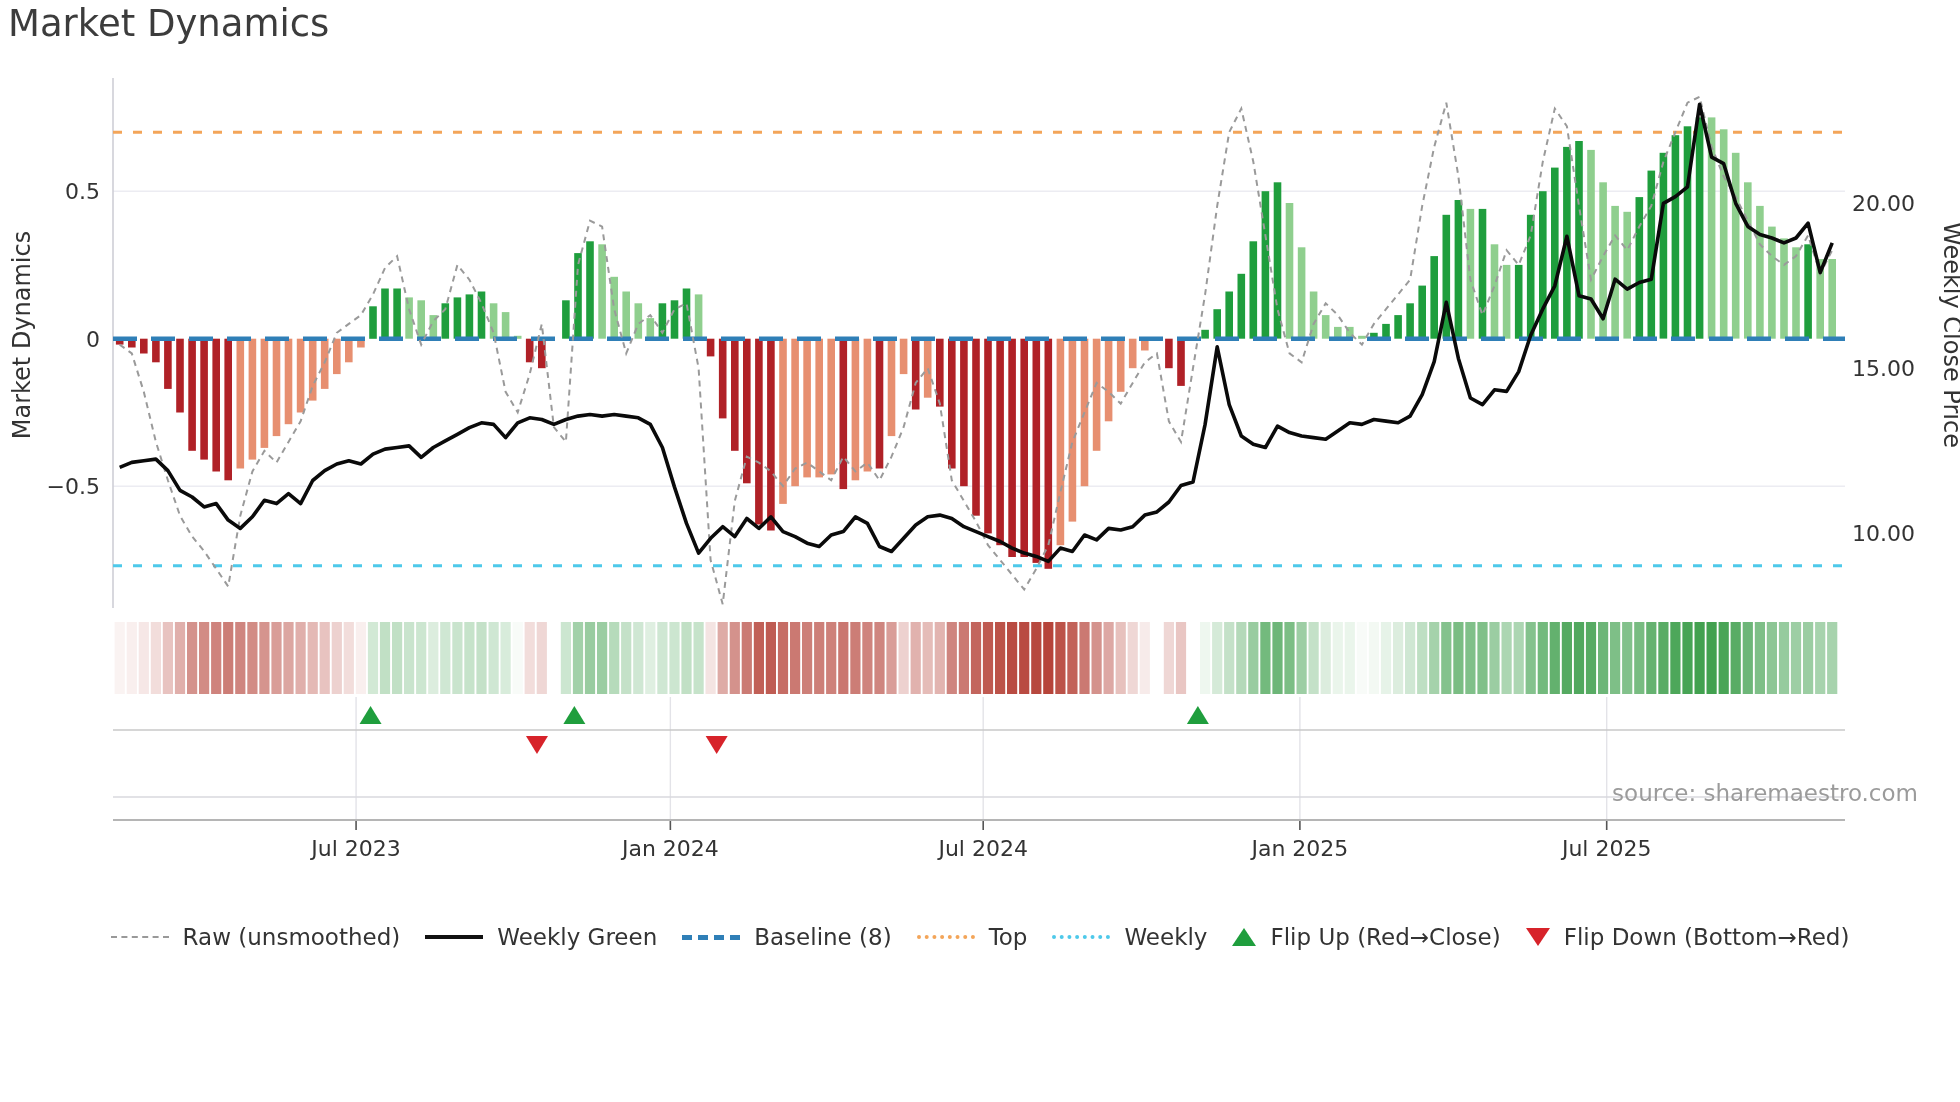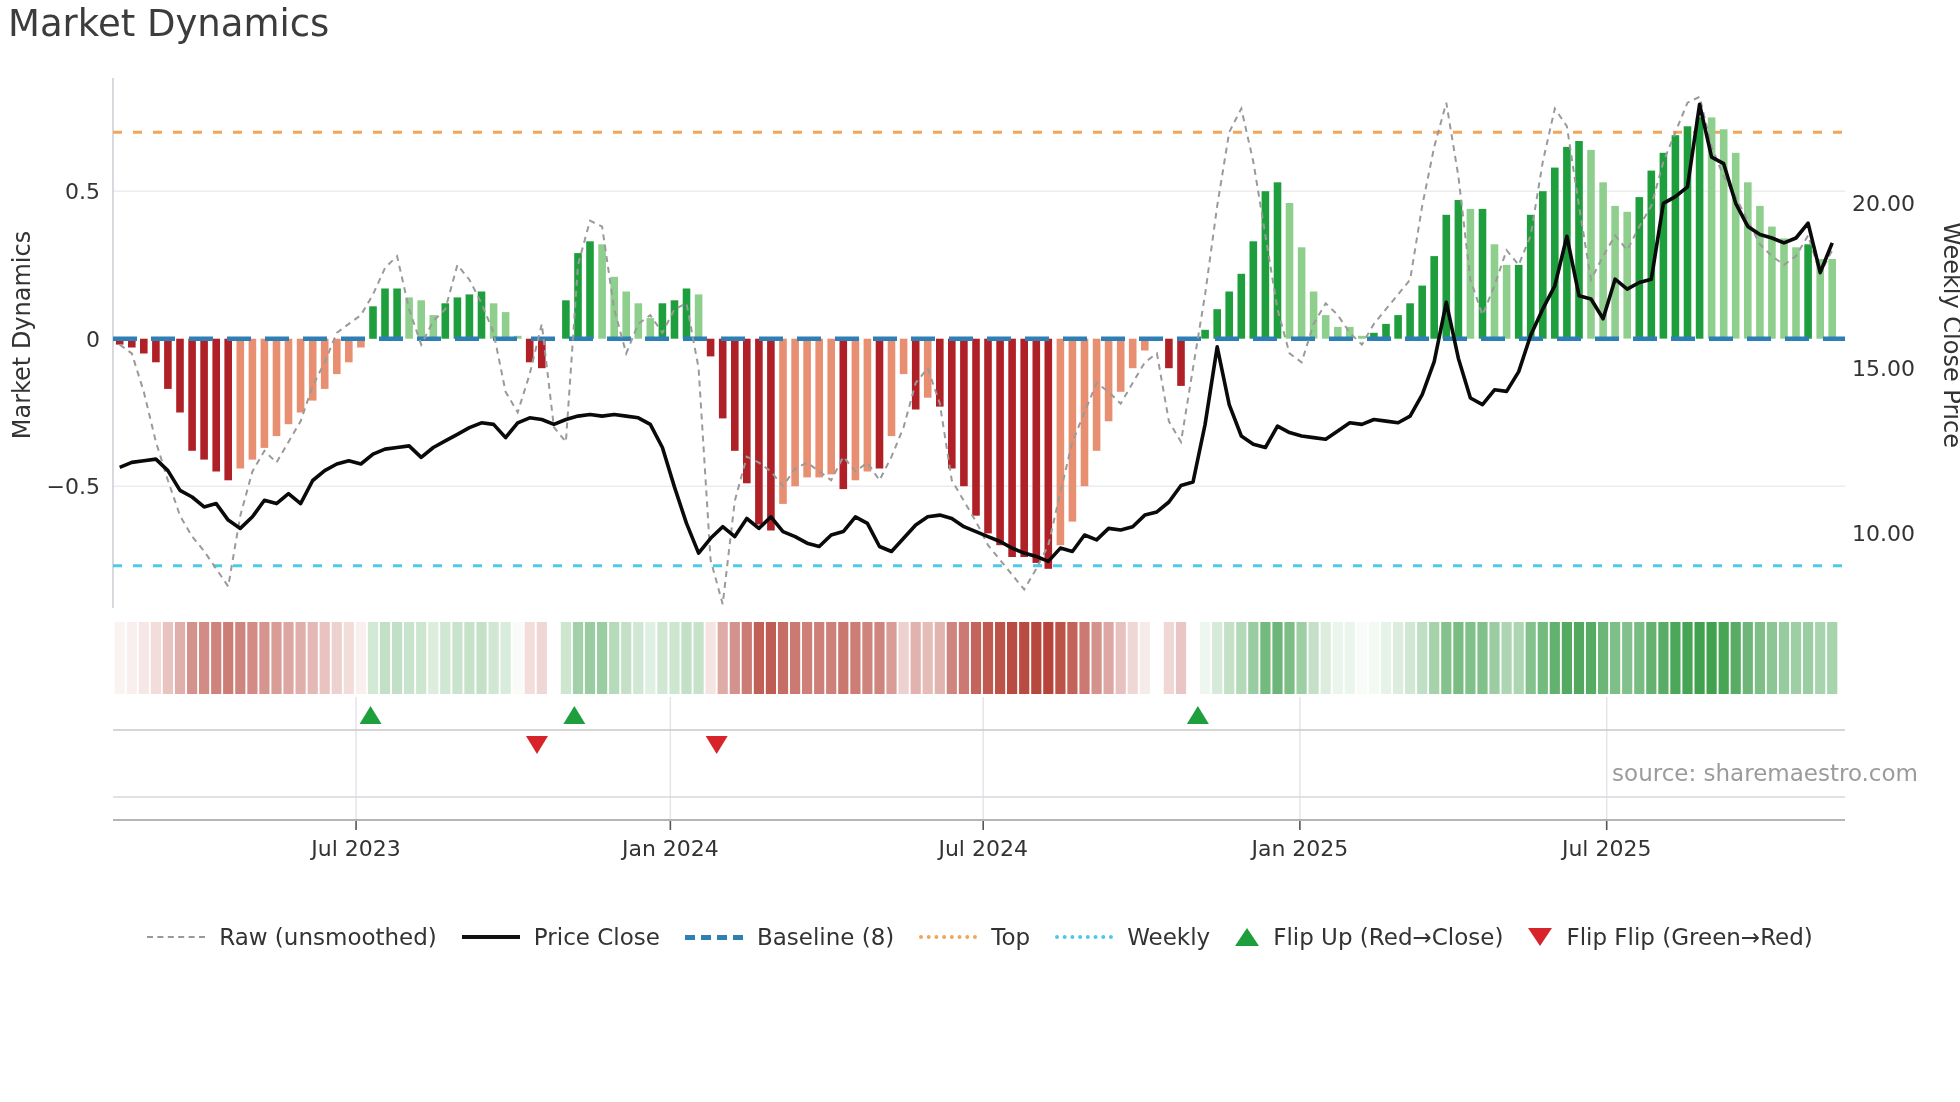--- a/index.html
+++ b/index.html
@@ -1,20 +1,20 @@
 <!DOCTYPE html>
 <html><head>
 <meta charset="utf-8">
 <style>
   html,body{margin:0;padding:0;background:#ffffff;}
   body{width:1960px;height:1102px;position:relative;overflow:hidden;
        font-family:"DejaVu Sans","Liberation Sans",sans-serif;color:#333;}
   #title{position:absolute;left:8px;top:2px;font-size:37px;color:#3c3c3c;letter-spacing:0px;}
   #chart-svg{position:absolute;left:0;top:0;}
-  #source{position:absolute;top:760px;right:42px;font-size:23px;color:#9b9b9b;}
+  #source{position:absolute;top:780px;right:42px;font-size:23px;color:#9b9b9b;}
   #legend{position:absolute;top:924px;left:0;width:1960px;display:flex;justify-content:center;
           align-items:flex-end;column-gap:25px;font-size:23px;color:#333;}
   .leg-item{display:flex;align-items:center;gap:14px;white-space:nowrap;}
   .leg-swatch{width:58px;height:0;border-top-style:solid;}
   .sw-raw{border-top:2px dashed #999999;}
   .sw-close{border-top:4px solid #111111;}
   .sw-baseline{border-top:5px dashed #2f7fb7;}
   .sw-top{border-top:4px dotted #f3a559;}
   .sw-bottom{border-top:4px dotted #4ec9ea;}
   .tri{width:0;height:0;border-left:12px solid transparent;border-right:12px solid transparent;}
@@ -357,35 +357,35 @@
 
 <div id="source">source: sharemaestro.com</div>
 
 <div id="legend">
     <div class="leg-item">
       <span class="leg-swatch sw-raw"></span>
       <span>Raw (unsmoothed)</span>
     </div>
     <div class="leg-item">
       <span class="leg-swatch sw-close"></span>
-      <span>Price Close</span>
+      <span>Weekly Green</span>
     </div>
     <div class="leg-item">
       <span class="leg-swatch sw-baseline"></span>
       <span>Baseline (8)</span>
     </div>
     <div class="leg-item">
       <span class="leg-swatch sw-top"></span>
       <span>Top</span>
     </div>
     <div class="leg-item">
       <span class="leg-swatch sw-bottom"></span>
       <span>Weekly</span>
     </div>
     <div class="leg-item">
       <span class="tri tri-up"></span>
       <span>Flip Up (Red→Close)</span>
     </div>
     <div class="leg-item">
       <span class="tri tri-down"></span>
-      <span>Flip Flip (Green→Red)</span>
+      <span>Flip Down (Bottom→Red)</span>
     </div>
   </div>
 
 </body></html>

